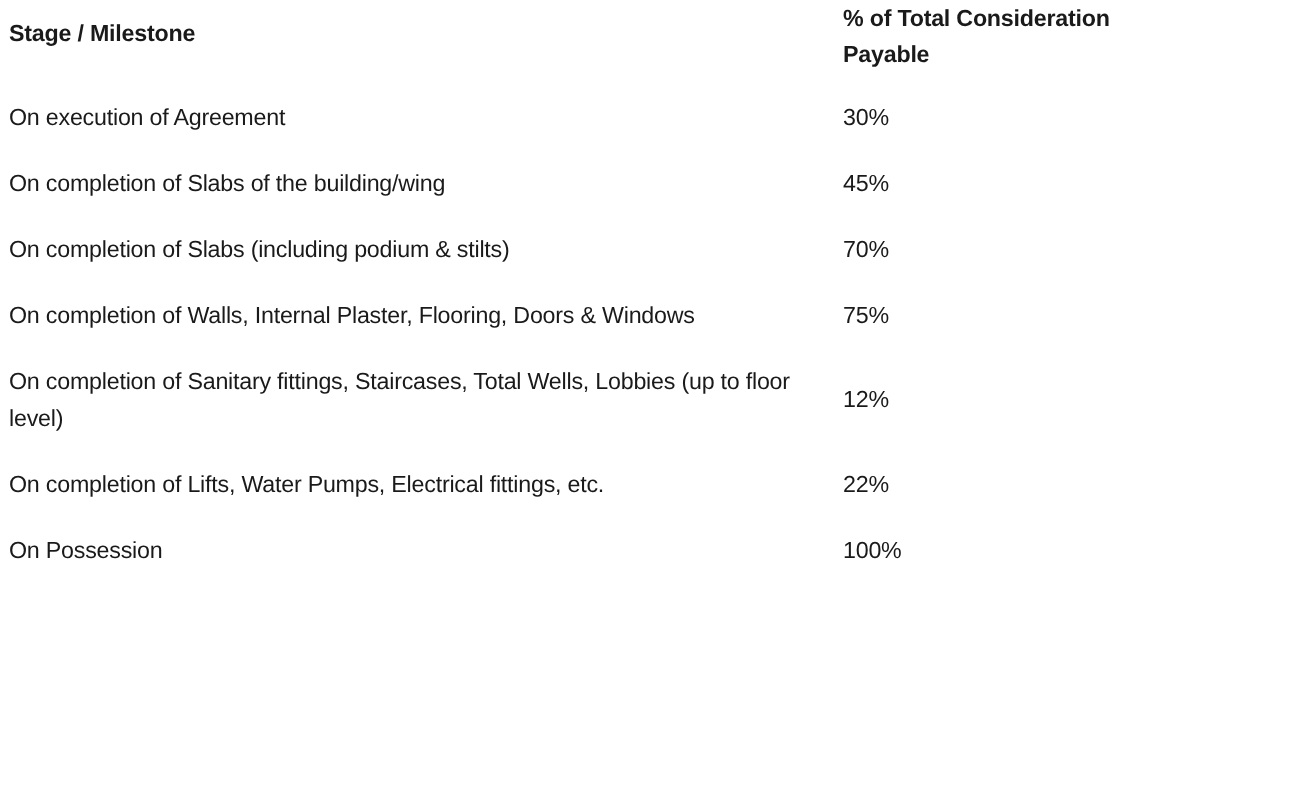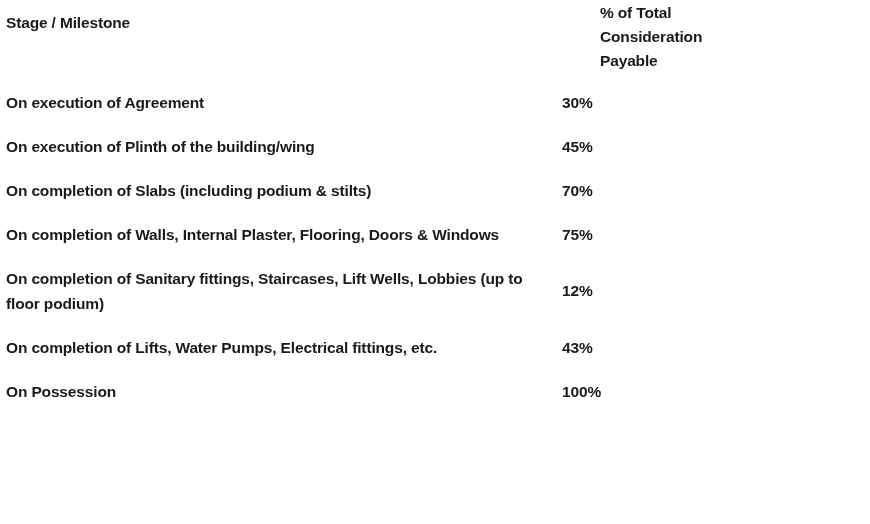--- a/index.html
+++ b/index.html
@@ -39,23 +39,23 @@
     vertical-align: middle;
     word-wrap: break-word;
   }
   thead th {
     font-weight: bold;
     vertical-align: top;
     padding-top: 1px;
     padding-bottom: 7px;
     line-height: 24px;
   }
-  thead th .hdr-line { display: block; margin-left: 38px; }
+  thead th .hdr-line { display: block; }
   thead th.stage-hdr { padding-top: 11px; }
-  tbody td { font-weight: bold; margin-left: 16px; }
+  tbody td { font-weight: normal; margin-left: 16px; }
 </style>
 </head>
 <body>
 
 <div class="page">
   <table class="schedule">
     <colgroup>
       <col class="stage-col">
       <col class="pct-col">
     </colgroup>
@@ -67,38 +67,38 @@
           <span class="hdr-line">Payable</span>
         </th>
       </tr>
     </thead>
     <tbody>
       <tr>
         <td>On execution of Agreement</td>
         <td>30%</td>
       </tr>
       <tr>
-        <td>On execution of Plinth of the building/wing</td>
+        <td>On completion of Slabs of the building/wing</td>
         <td>45%</td>
       </tr>
       <tr>
         <td>On completion of Slabs (including podium &amp; stilts)</td>
         <td>70%</td>
       </tr>
       <tr>
         <td>On completion of Walls, Internal Plaster, Flooring, Doors &amp; Windows</td>
         <td>75%</td>
       </tr>
       <tr>
-        <td>On completion of Sanitary fittings, Staircases, Lift Wells, Lobbies (up to floor podium)</td>
+        <td>On completion of Sanitary fittings, Staircases, Total Wells, Lobbies (up to floor level)</td>
         <td>12%</td>
       </tr>
       <tr>
         <td>On completion of Lifts, Water Pumps, Electrical fittings, etc.</td>
-        <td>43%</td>
+        <td>22%</td>
       </tr>
       <tr>
         <td>On Possession</td>
         <td>100%</td>
       </tr>
     </tbody>
   </table>
 </div>
 
 </body></html>

